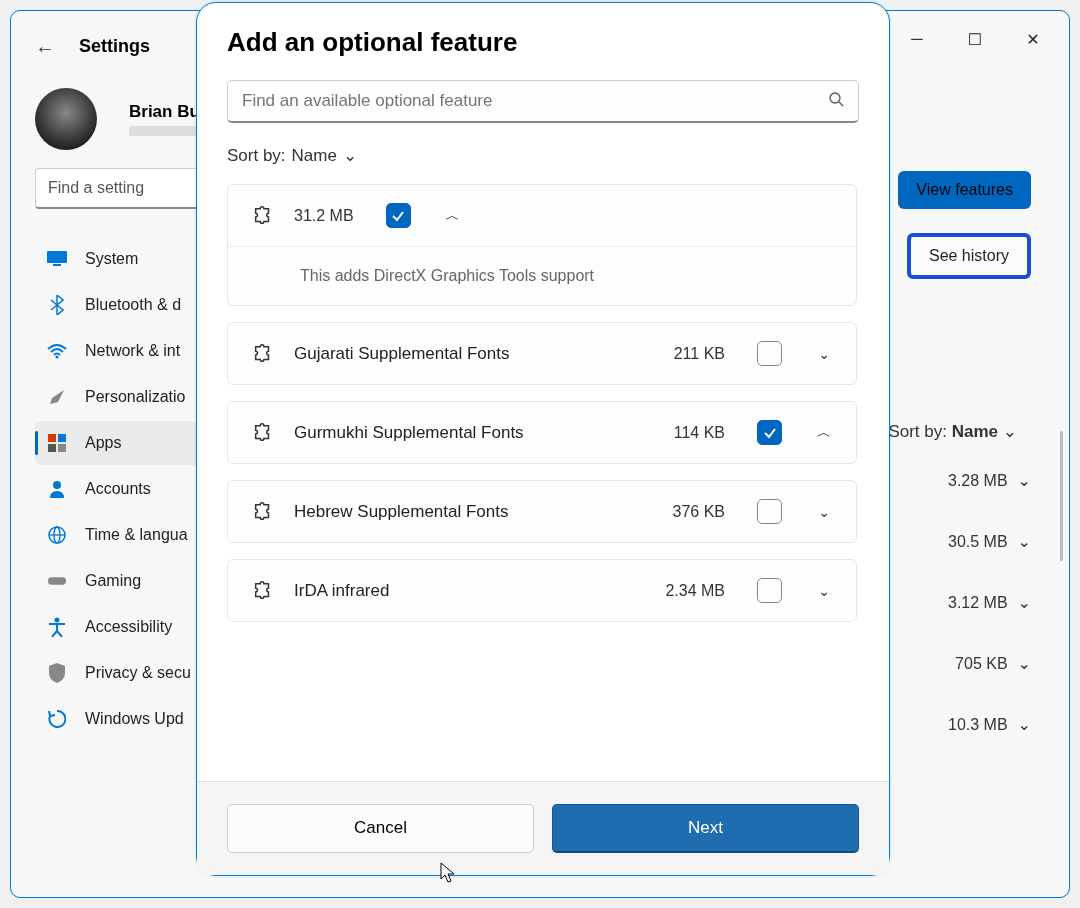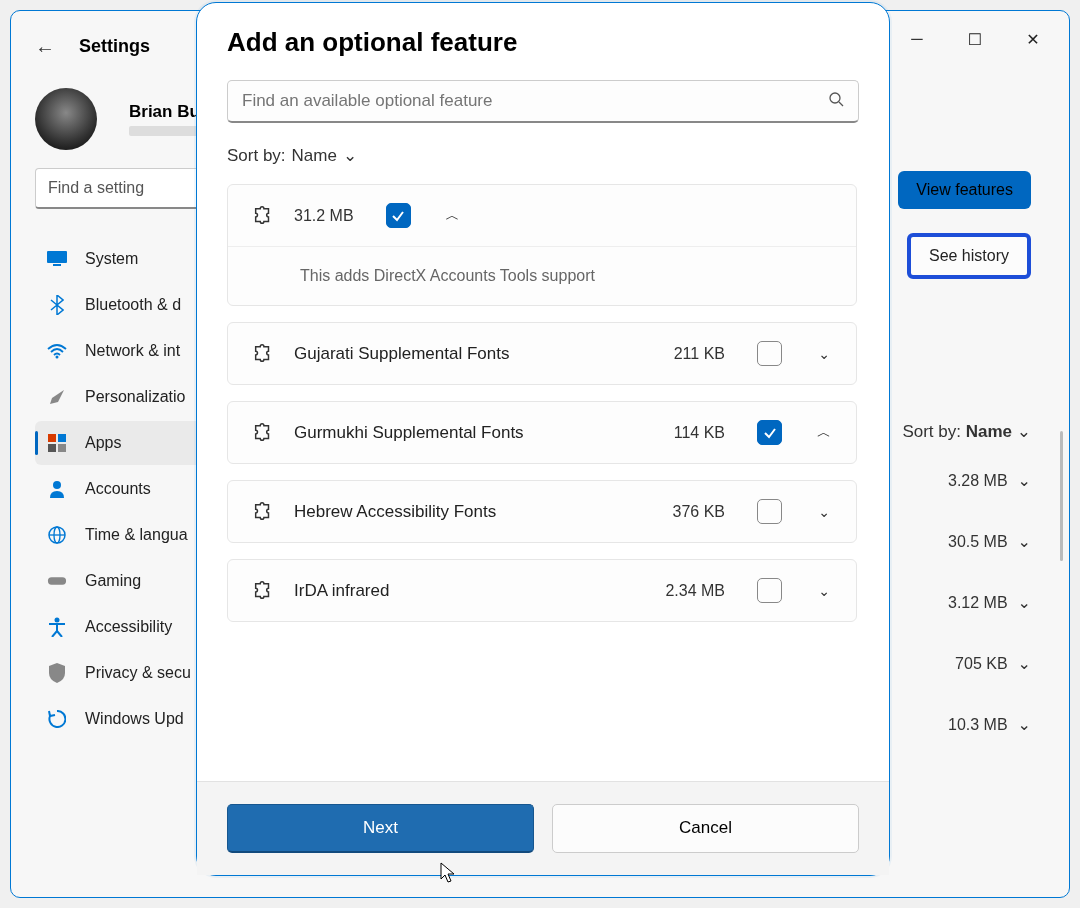--- a/index.html
+++ b/index.html
@@ -22,21 +22,21 @@
   .navlist { display:flex; flex-direction:column; gap:2px; }
   .navitem { display:flex; align-items:center; gap:18px; padding:12px 12px; border-radius:6px; font-size:16px; color:#222; position:relative; }
   .navitem.active { background:#eaeaea; }
   .navitem.active::before { content:""; position:absolute; left:0; top:10px; bottom:10px; width:3px; background:#0067c0; border-radius:2px; }
   .navicon { width:20px; height:20px; display:flex; align-items:center; justify-content:center; flex-shrink:0; }
 
   .main { flex:1; padding:40px 30px 0 0; position:relative; }
   .main-right { position:absolute; right:38px; top:160px; display:flex; flex-direction:column; gap:24px; align-items:flex-end; }
   .viewfeat { background:#0067c0; color:#000000; padding:10px 18px; border-radius:6px; font-size:16px; }
   .seehist { background:#fcfcfc; border:4px solid #1d4ed8; padding:10px 18px; border-radius:6px; font-size:16px; color:#222; }
-  .sort-right { position:absolute; right:38px; top:410px; font-size:17px; color:#333; }
+  .sort-right { position:absolute; right:52px; top:410px; font-size:17px; color:#333; }
   .sort-right b { font-weight:600; }
   .bglist { position:absolute; right:38px; top:460px; width:150px; display:flex; flex-direction:column; gap:42px; }
   .bgrow { display:flex; align-items:center; justify-content:flex-end; gap:10px; font-size:16px; color:#333; }
 
   
   .dialog { position:absolute; left:196px; top:2px; width:694px; height:874px; background:#fff; border:1px solid #0078d4; border-radius:20px; display:flex; flex-direction:column; z-index:10; box-shadow:0 0 0 2px rgba(0,120,212,0.06); }
   .dialog-body { padding:24px 30px 0 30px; flex:1; overflow:hidden; display:flex; flex-direction:column; }
   .dialog-title { font-size:26px; font-weight:600; margin-bottom:22px; }
   .search-box { display:flex; align-items:center; background:#fdfdfd; border:1px solid #ccc; border-bottom:2px solid #888; border-radius:5px; padding:10px 14px; margin-bottom:22px; }
   .search-box input { flex:1; border:none; outline:none; font-size:17px; background:transparent; color:#555; }
@@ -244,21 +244,21 @@
                 <path d="M4 4 h5 a2 2 0 1 1 4 0 h5 v5 a2 2 0 1 0 0 4 v5 h-5 a2 2 0 1 1 -4 0 h-5 v-5 a2 2 0 1 0 0 -4 z"></path>
               </svg></span>
             <span class="feat-size">31.2 MB</span>
             <span class="chk checked">
               <svg width="14" height="14" viewBox="0 0 14 14">
                 <path d="M2 7 L6 11 L12 3" stroke="white" stroke-width="2" fill="none"></path>
               </svg>
             </span>
             <span class="chev">︿</span>
           </div>
-          <div class="feat-desc">This adds DirectX Accounts Tools support</div>
+          <div class="feat-desc">This adds DirectX Graphics Tools support</div>
         </div>
         <div class="feat">
           <div class="feat-head">
             <span class="puzzle"><svg viewBox="0 0 24 24" width="22" height="22" fill="none" stroke="currentColor" stroke-width="1.6">
                 <path d="M4 4 h5 a2 2 0 1 1 4 0 h5 v5 a2 2 0 1 0 0 4 v5 h-5 a2 2 0 1 1 -4 0 h-5 v-5 a2 2 0 1 0 0 -4 z"></path>
               </svg></span>
             <span class="feat-name">Gujarati Supplemental Fonts</span>
             <span class="feat-size">211 KB</span>
             <span class="chk"></span>
             <span class="chev">⌄</span>
@@ -277,40 +277,40 @@
               </svg>
             </span>
             <span class="chev">︿</span>
           </div>
         </div>
         <div class="feat">
           <div class="feat-head">
             <span class="puzzle"><svg viewBox="0 0 24 24" width="22" height="22" fill="none" stroke="currentColor" stroke-width="1.6">
                 <path d="M4 4 h5 a2 2 0 1 1 4 0 h5 v5 a2 2 0 1 0 0 4 v5 h-5 a2 2 0 1 1 -4 0 h-5 v-5 a2 2 0 1 0 0 -4 z"></path>
               </svg></span>
-            <span class="feat-name">Hebrew Accessibility Fonts</span>
+            <span class="feat-name">Hebrew Supplemental Fonts</span>
             <span class="feat-size">376 KB</span>
             <span class="chk"></span>
             <span class="chev">⌄</span>
           </div>
         </div>
         <div class="feat">
           <div class="feat-head">
             <span class="puzzle"><svg viewBox="0 0 24 24" width="22" height="22" fill="none" stroke="currentColor" stroke-width="1.6">
                 <path d="M4 4 h5 a2 2 0 1 1 4 0 h5 v5 a2 2 0 1 0 0 4 v5 h-5 a2 2 0 1 1 -4 0 h-5 v-5 a2 2 0 1 0 0 -4 z"></path>
               </svg></span>
             <span class="feat-name">IrDA infrared</span>
             <span class="feat-size">2.34 MB</span>
             <span class="chk"></span>
             <span class="chev">⌄</span>
           </div>
         </div>
       </div>
   </div>
   <div class="dialog-footer">
+    <div class="btn">Cancel</div>
     <div class="btn primary">Next</div>
-    <div class="btn">Cancel</div>
   </div>
 </div>
 
 <svg class="cursor" width="18" height="22" viewBox="0 0 18 22">
   <path d="M1 1 L1 17 L5 13 L8 20 L11 19 L8 12 L14 12 Z" fill="white" stroke="black" stroke-width="1"></path>
 </svg>
 
 </body></html>

